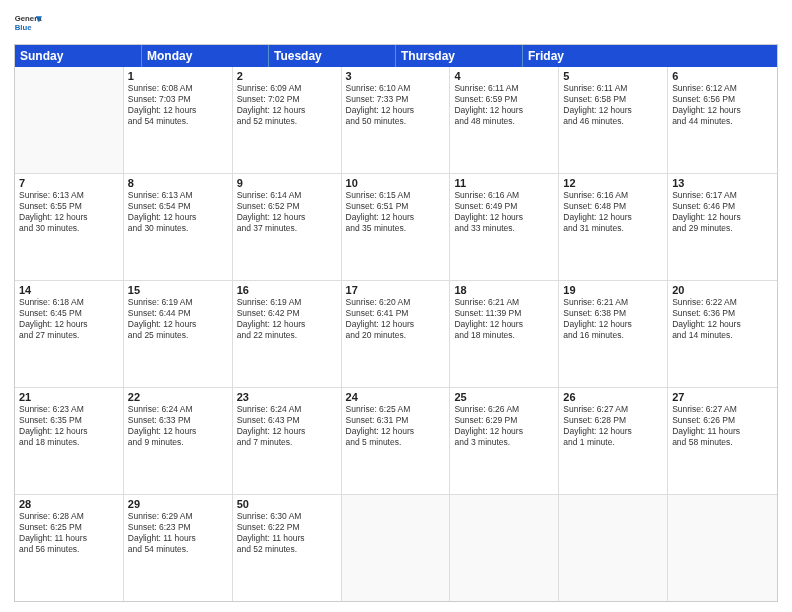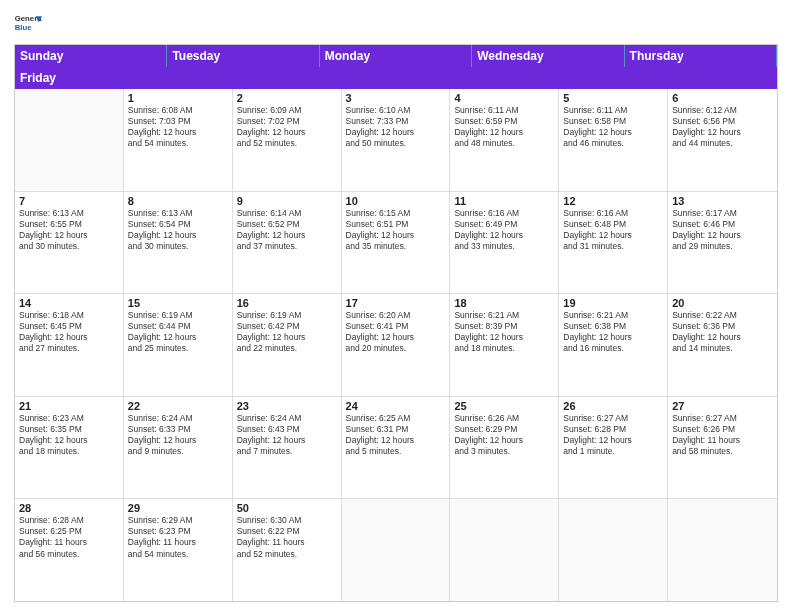--- a/index.html
+++ b/index.html
@@ -46,22 +46,22 @@
       color: #444;
     }
     .calendar {
       flex: 1;
       display: flex;
       flex-direction: column;
       border: 1px solid #ccc;
     }
     .cal-header {
       display: grid;
-      grid-template-columns: repeat(5, 1fr);
-      background: #6d28d9;
+      grid-template-columns: repeat(6, 1fr);
+      background: #1d4ed8;
     }
     .cal-header-cell {
       color: #fff;
       font-size: 12px;
       font-weight: bold;
       padding: 4px 5px;
       text-align: left;
       border-right: 1px solid #5590cc;
     }
     .cal-header-cell:last-child { border-right: none; }
@@ -115,23 +115,22 @@
     </div>
     <div class="title-block">
       <h1></h1>
       <h2></h2>
     </div>
   </div>
 
   <div class="calendar">
     <div class="cal-header" id="cal-header">
         <div class="cal-header-cell">Sunday</div>
+        <div class="cal-header-cell">Monday</div>
         <div class="cal-header-cell">Tuesday</div>
-        <div class="cal-header-cell">Monday</div>
-        <div class="cal-header-cell">Wednesday</div>
         <div class="cal-header-cell">Thursday</div>
         <div class="cal-header-cell">Friday</div>
       </div>
     <div class="cal-body" id="cal-body">
         <div class="cal-row">
           <div class="cal-cell empty"></div>
           <div class="cal-cell">
             <span class="day-num">1</span>
             <span class="cell-line">Sunrise: 6:08 AM</span>
             <span class="cell-line">Sunset: 7:03 PM</span>
@@ -250,21 +249,21 @@
           <div class="cal-cell">
             <span class="day-num">17</span>
             <span class="cell-line">Sunrise: 6:20 AM</span>
             <span class="cell-line">Sunset: 6:41 PM</span>
             <span class="cell-line">Daylight: 12 hours</span>
             <span class="cell-line">and 20 minutes.</span>
           </div>
           <div class="cal-cell">
             <span class="day-num">18</span>
             <span class="cell-line">Sunrise: 6:21 AM</span>
-            <span class="cell-line">Sunset: 8:39 PM</span>
+            <span class="cell-line">Sunset: 11:39 PM</span>
             <span class="cell-line">Daylight: 12 hours</span>
             <span class="cell-line">and 18 minutes.</span>
           </div>
           <div class="cal-cell">
             <span class="day-num">19</span>
             <span class="cell-line">Sunrise: 6:21 AM</span>
             <span class="cell-line">Sunset: 6:38 PM</span>
             <span class="cell-line">Daylight: 12 hours</span>
             <span class="cell-line">and 16 minutes.</span>
           </div>

